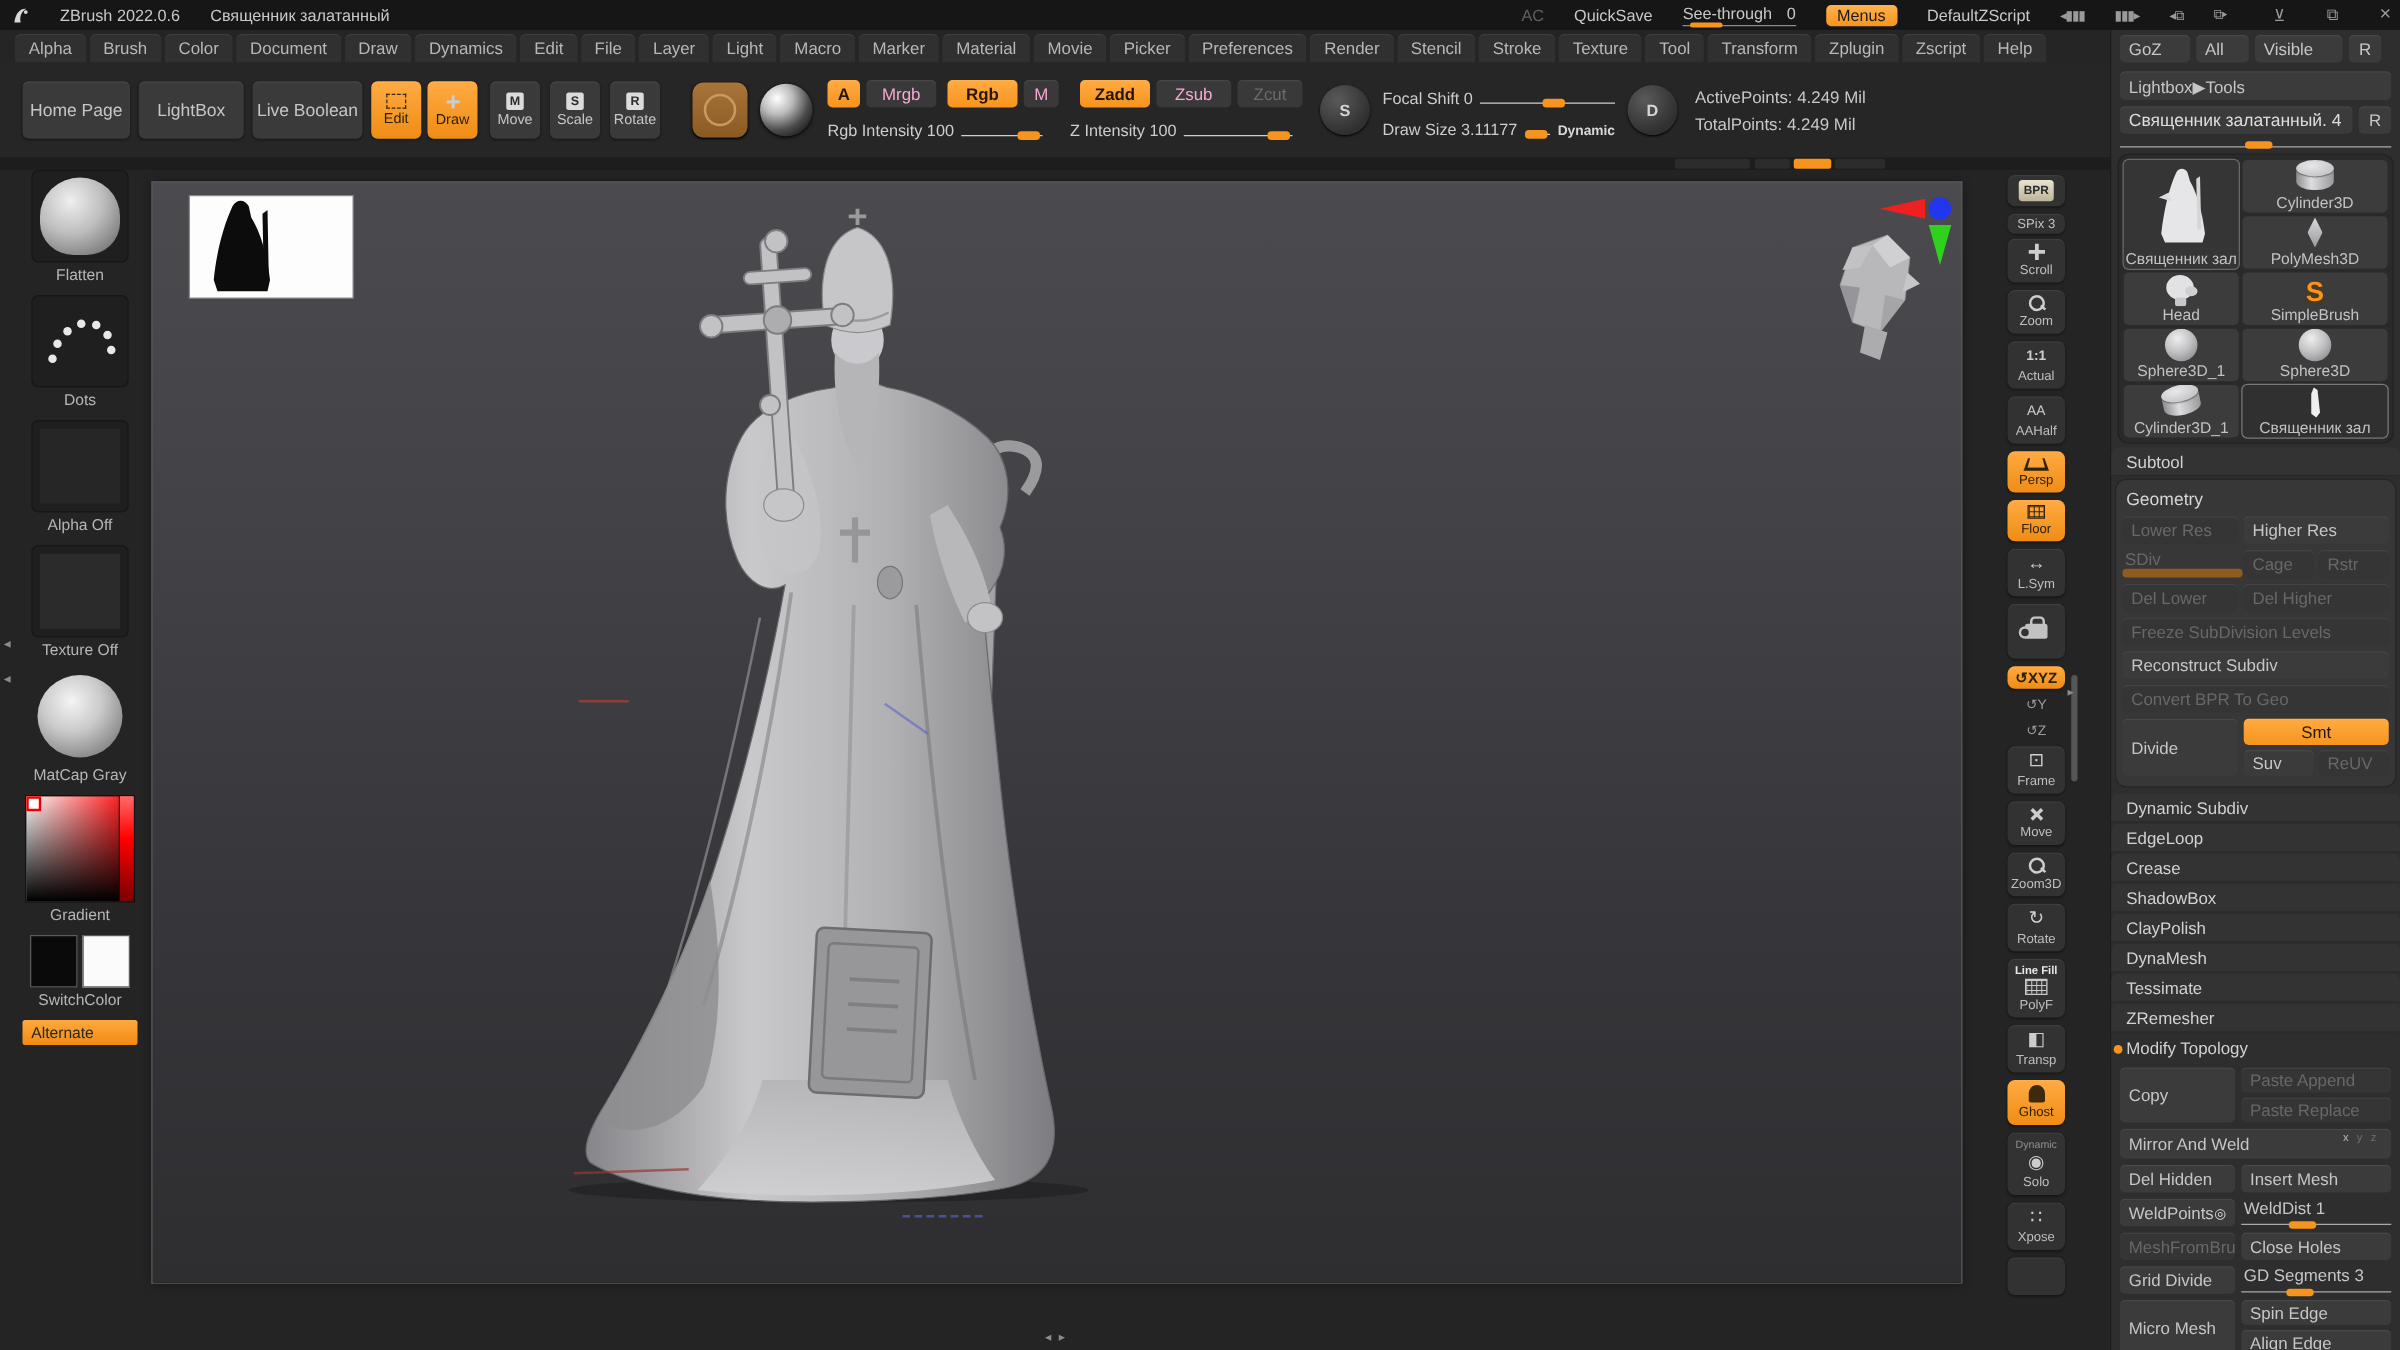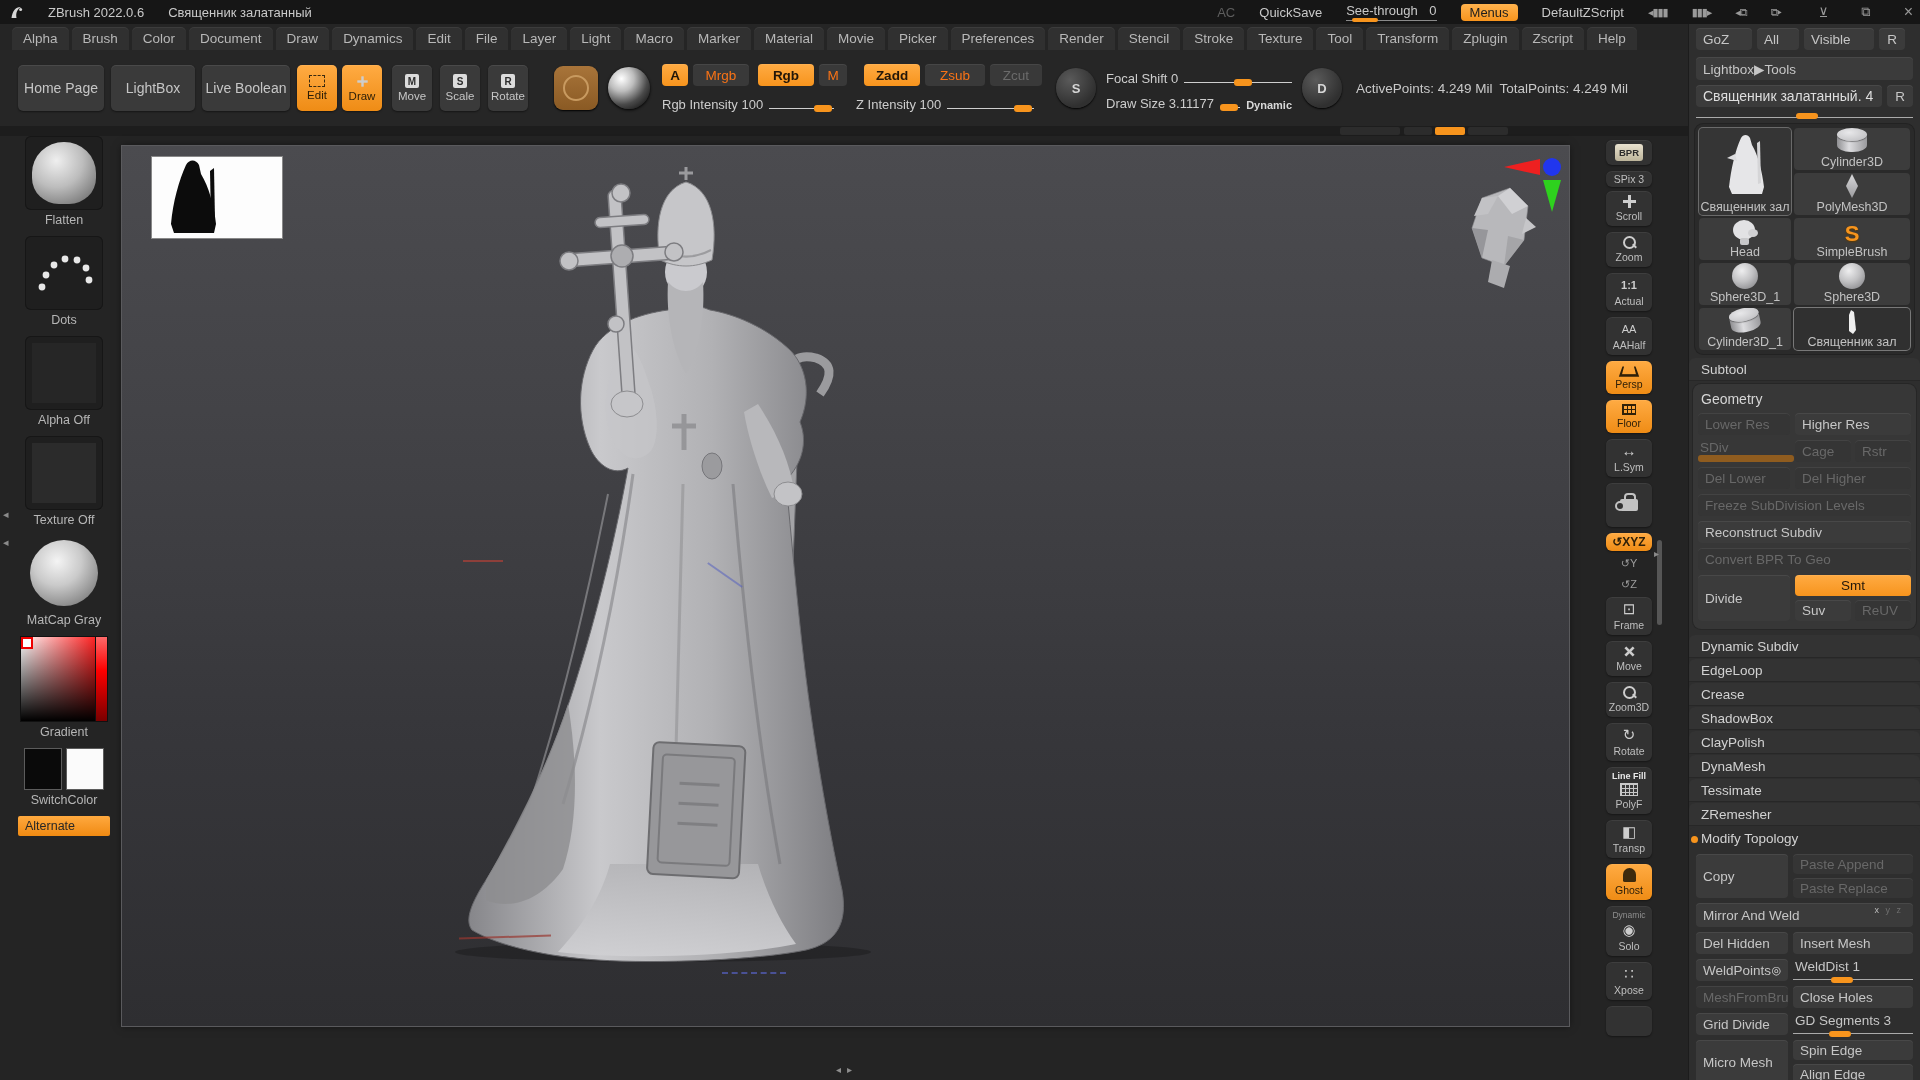--- a/index.html
+++ b/index.html
@@ -20,21 +20,21 @@
 
   
   #menubar { position:absolute; left:0; top:24px; width:1688px; height:26px; background:#252525; display:flex; align-items:flex-end; padding:0 12px; gap:3px; }
   .menu-item { background:#303030; color:#b8b8b8; font-size:13.5px; height:23px; line-height:23px; padding:0 11px; border-radius:5px 5px 0 0; box-shadow:inset 0 1px 0 rgba(255,255,255,.06); }
 
   
   #toolbar { position:absolute; left:0; top:50px; width:1688px; height:76px; background:#262626; display:flex; align-items:center; padding:0 0 0 18px; }
   .tb-btn { background:#3a3a3a; border-radius:5px; box-shadow:inset 0 1px 0 rgba(255,255,255,.08), 0 1px 2px rgba(0,0,0,.45); color:#c6c6c6; font-size:14px; display:flex; align-items:center; justify-content:center; height:46px; }
   .tb-ico { width:40px; flex-direction:column; gap:2px; font-size:11.5px; }
   .tb-ico.orange { background:linear-gradient(#ffab43,#ef8c15); color:#2a1d08; }
-  .sm-btn { height:22px; border-radius:4px; background:#393939; box-shadow:inset 0 1px 0 rgba(255,255,255,.07); color:#f97316; font-size:13.5px; display:flex; align-items:center; justify-content:center; padding:0 8px; }
+  .sm-btn { height:22px; border-radius:4px; background:#393939; box-shadow:inset 0 1px 0 rgba(255,255,255,.07); color:#f9a8d4; font-size:13.5px; display:flex; align-items:center; justify-content:center; padding:0 8px; }
   .sm-btn.on { background:linear-gradient(#ffab43,#f7941d); color:#231709; font-weight:bold; }
   .sm-btn.dis { color:#6b6b6b; }
   .slider-row { display:flex; align-items:flex-end; gap:6px; font-size:13px; color:#cdcdcd; height:20px; }
   .track { position:relative; flex:1; height:12px; }
   .track::after { content:""; position:absolute; left:0; right:0; bottom:3px; height:1px; background:#cfcfcf; }
   .handle { position:absolute; bottom:0; width:18px; height:7px; background:#f7941d; border-radius:3px; z-index:2; }
   .letterbadge { background:#dcdcdc; color:#2c2c2c; font-weight:bold; font-size:10px; width:14px; height:14px; border-radius:2px; display:flex; align-items:center; justify-content:center; }
   .circ-tool { width:40px; height:40px; border-radius:50%; background:radial-gradient(circle at 35% 30%, #5a5a5a, #303030 70%); box-shadow:0 1px 2px #000; display:flex; align-items:center; justify-content:center; color:#d5d5d5; font-weight:bold; font-size:13px; }
 
   
@@ -255,21 +255,21 @@
         </span>
       <span style="font-size:11px;font-weight:bold;color:#d8d8d8">Dynamic</span>
     </div>
   </div>
 
   <div class="circ-tool" style="margin-left:10px">
       <span>D</span>
     </div>
 
 
-  <div style="display:flex;flex-direction:row;gap:7px;margin-left:14px;font-size:13.5px;color:#c9c9c9">
+  <div style="display:flex;flex-direction:column;gap:7px;margin-left:14px;font-size:13.5px;color:#c9c9c9">
     <span>ActivePoints: 4.249 Mil</span>
     <span>TotalPoints: 4.249 Mil</span>
   </div>
 </div>
 
 <div id="scrub">
   <div class="seg" style="left:1340px;width:60px"></div>
   <div class="seg" style="left:1404px;width:28px"></div>
   <div class="seg orange" style="left:1435px;width:30px"></div>
   <div class="seg" style="left:1468px;width:40px"></div>

